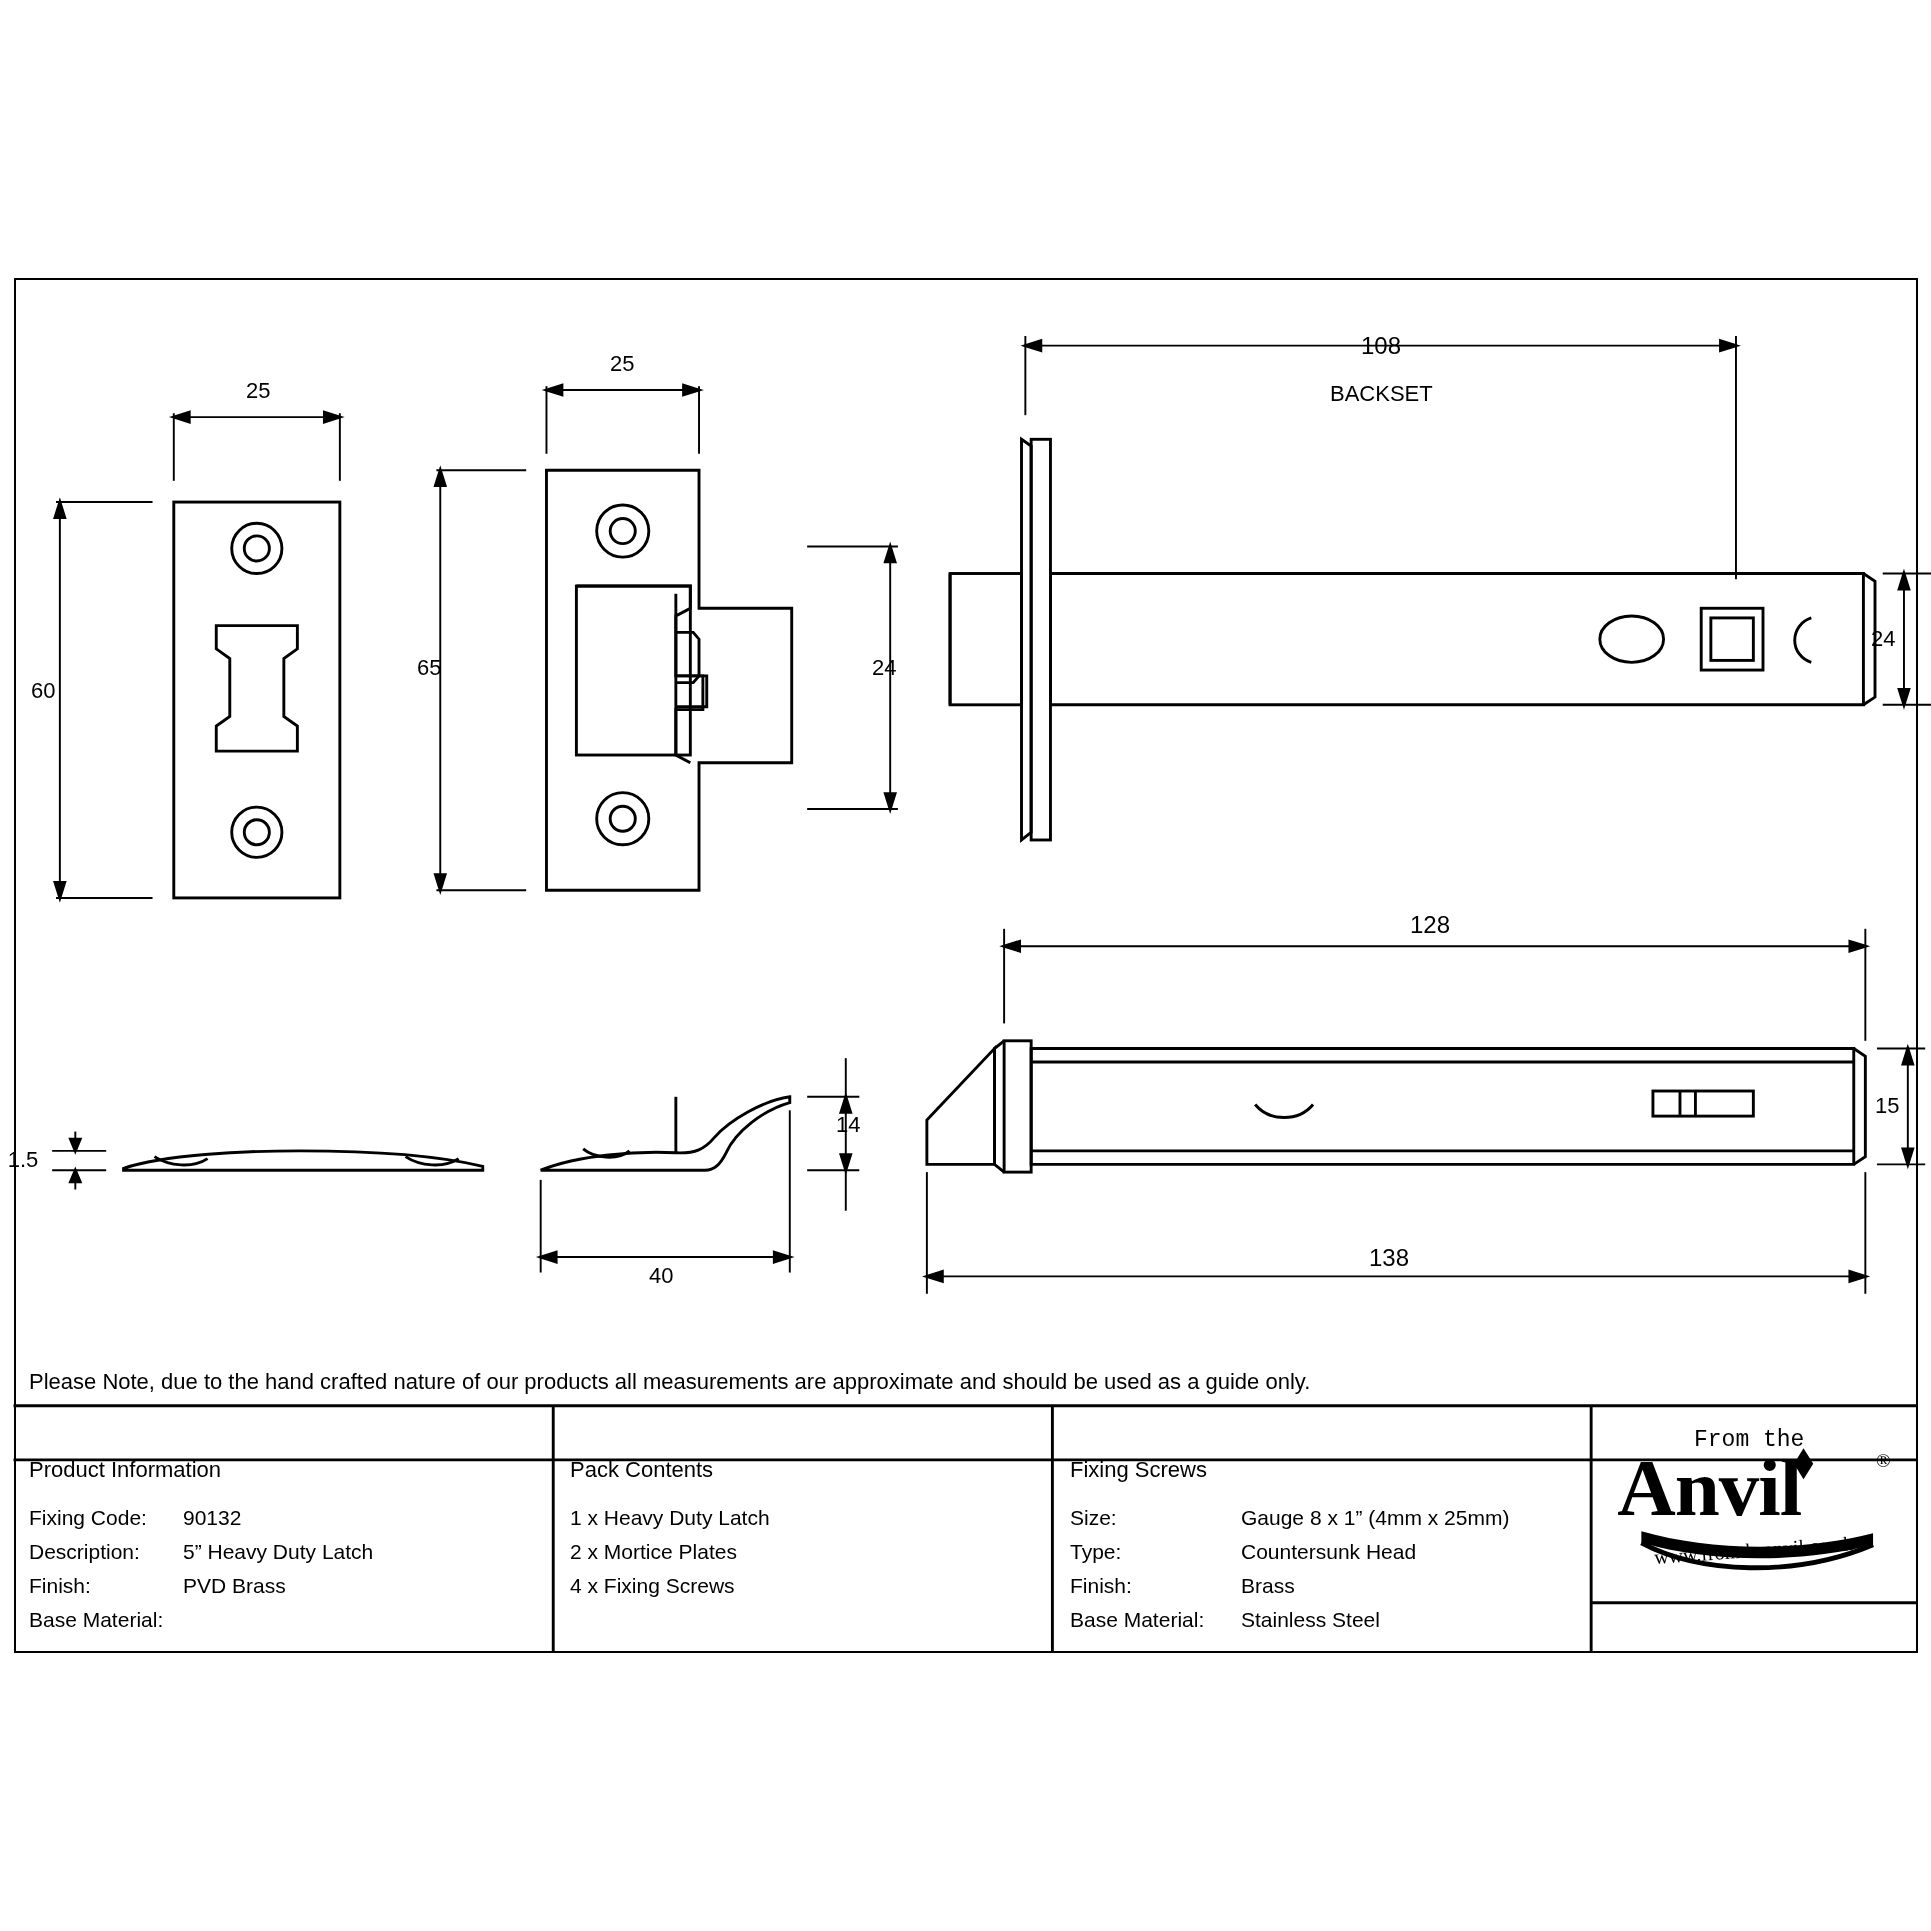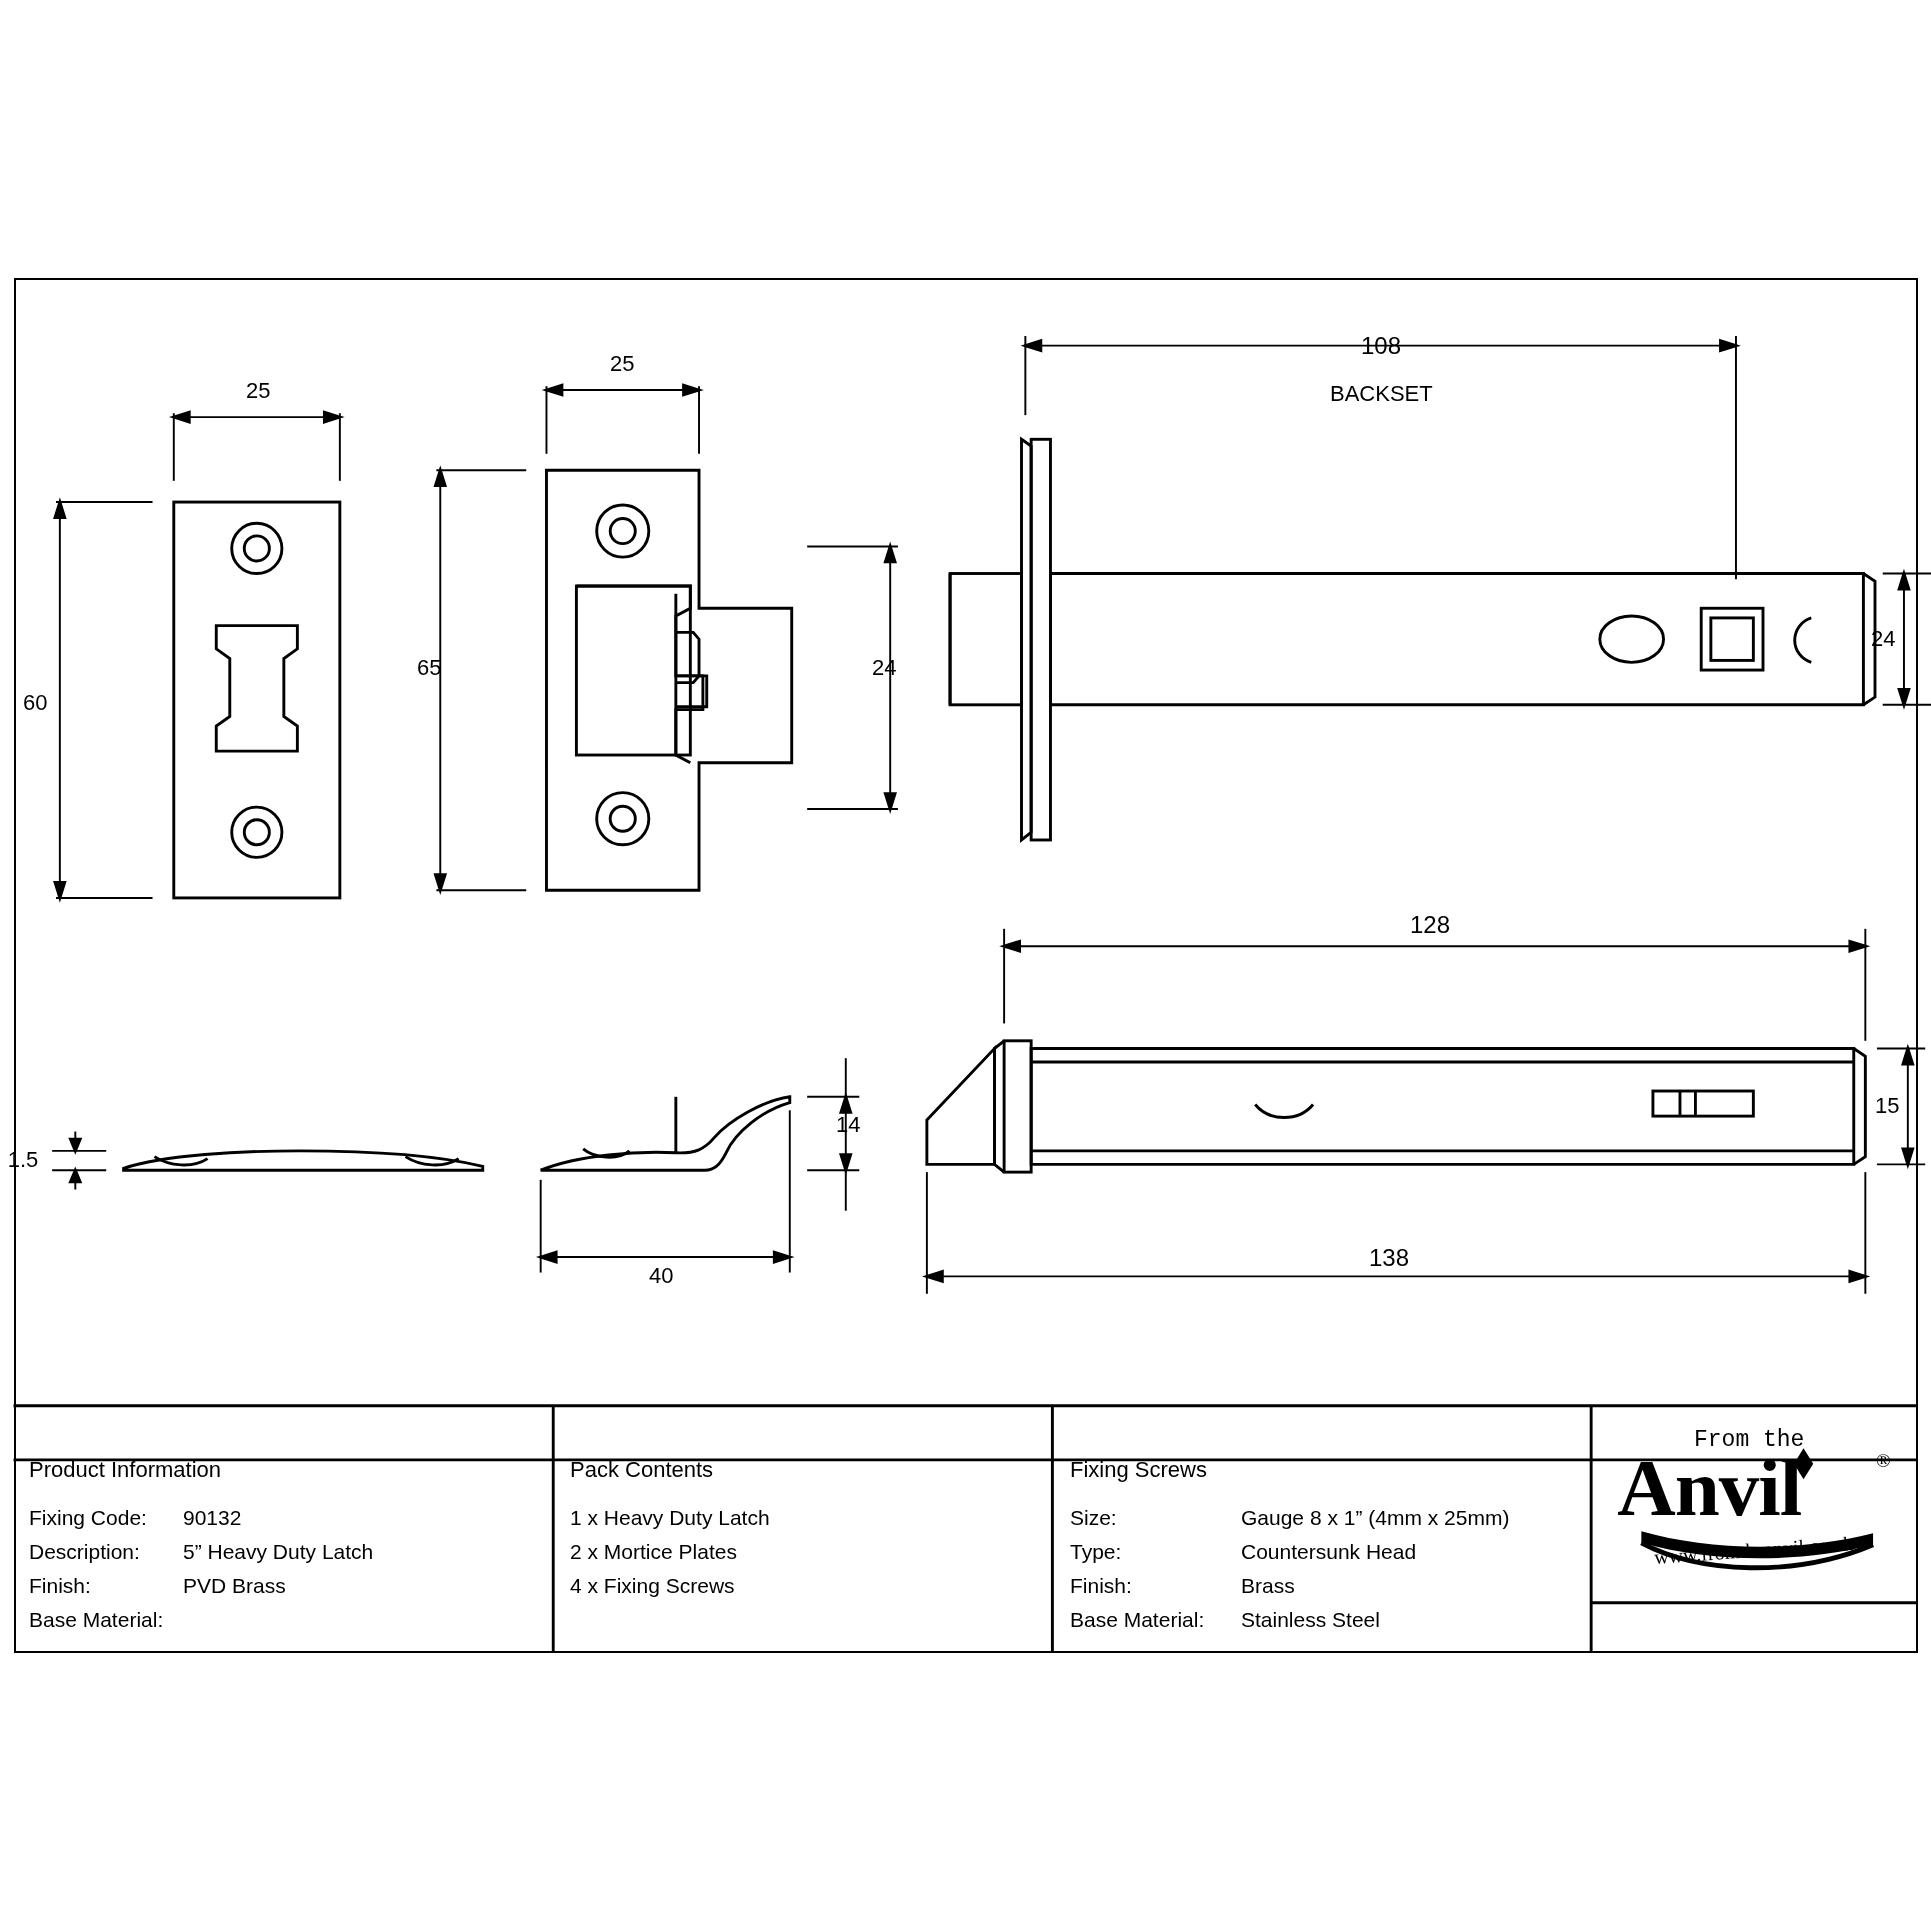--- a/index.html
+++ b/index.html
@@ -266,38 +266,39 @@
       <line x1="1648" y1="1660" x2="1986" y2="1660" stroke-width="3"></line>
 
       <path d="M1700 1598 C 1760 1630, 1860 1634, 1940 1600" stroke-width="5"></path>
       <path d="M1700 1598 C 1770 1618, 1860 1620, 1940 1600 L 1940 1588 C 1860 1608, 1770 1606, 1700 1586 Z" fill="#000" stroke="none"></path>
 
       <path d="M1868 1500 L1878 1516 L1868 1532 L1858 1516 Z" fill="#000" stroke="none"></path>
     </g>
   </svg>
 
   <div class="dimtext" style="left:246px; top:378px;">25</div>
-  <div class="dimtext" style="left:23px; top:678px;margin-top:12px;">60</div>
+  <div class="dimtext" style="left:31px; top:678px;">60</div>
 
   <div class="dimtext" style="left:610px; top:351px;">25</div>
   <div class="dimtext" style="left:417px; top:655px;">65</div>
   <div class="dimtext" style="left:872px; top:655px;">24</div>
 
   <div class="dimtext" style="left:1361px; top:332px; font-size:24px;">108</div>
   <div class="dimtext" style="left:1330px; top:365px; font-size:22px;margin-top:16px;">BACKSET</div>
   <div class="dimtext" style="left:1871px; top:626px;">24</div>
 
   <div class="dimtext" style="left:7.7px; top:1147px;">1.5</div>
   <div class="dimtext" style="left:836px; top:1112px;">14</div>
   <div class="dimtext" style="left:649px; top:1263px;">40</div>
 
   <div class="dimtext" style="left:1410px; top:911px; font-size:24px;">128</div>
   <div class="dimtext" style="left:1369px; top:1244px; font-size:24px;">138</div>
   <div class="dimtext" style="left:1875px; top:1093px;">15</div>
 
+  <div class="note">Please Note, due to the hand crafted nature of our products all measurements are approximate and should be used as a guide only.</div>
 
   <div class="tbl hdr" style="left:29px; top:1423px;">Product Information</div>
 
   <div class="tbl lbl" style="left:29px; top:1472px;">Fixing Code:</div>
   <div class="tbl lbl" style="left:183px; top:1472px;">90132</div>
 
   <div class="tbl lbl" style="left:29px; top:1506px;">Description:</div>
   <div class="tbl lbl" style="left:183px; top:1506px;">5” Heavy Duty Latch</div>
 
   <div class="tbl lbl" style="left:29px; top:1540px;">Finish:</div>

